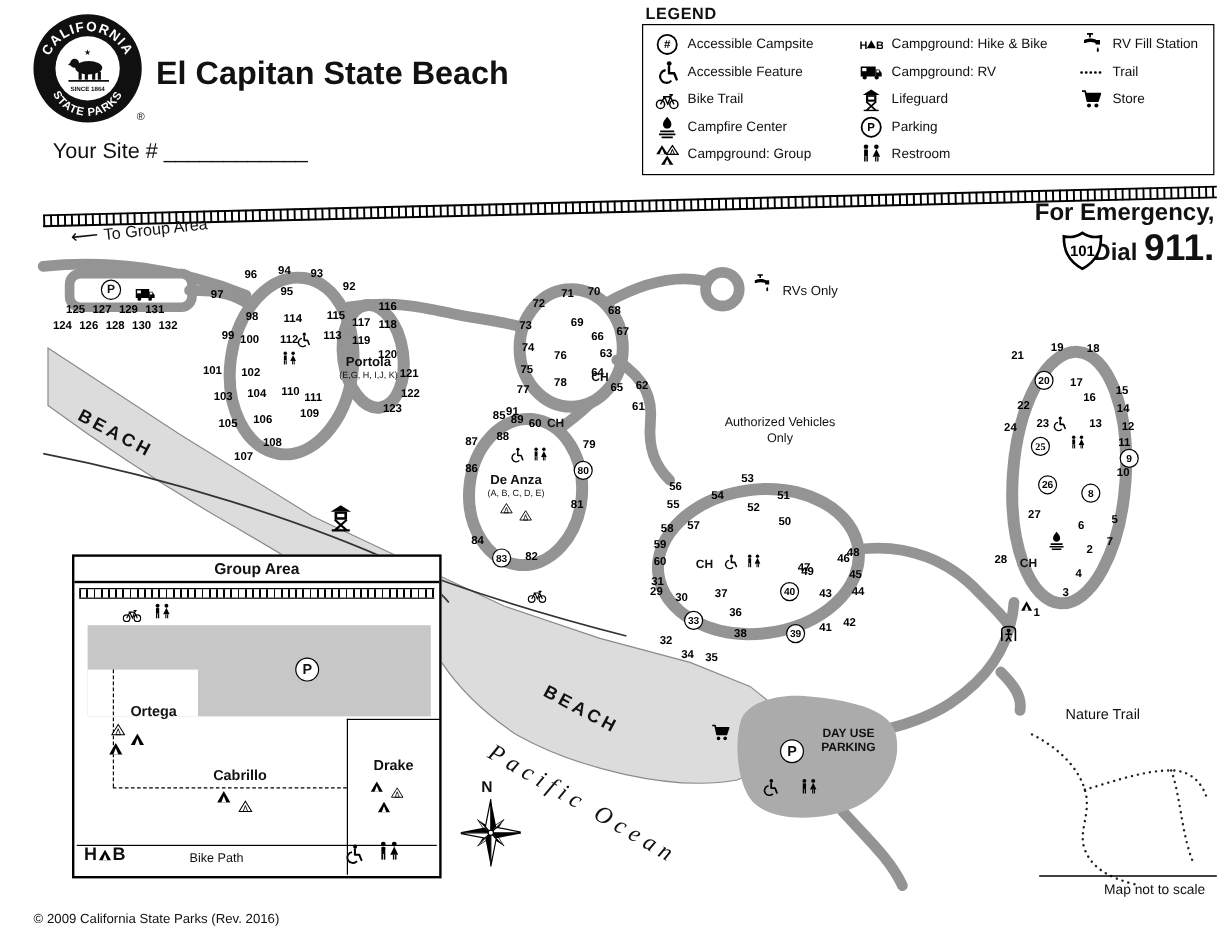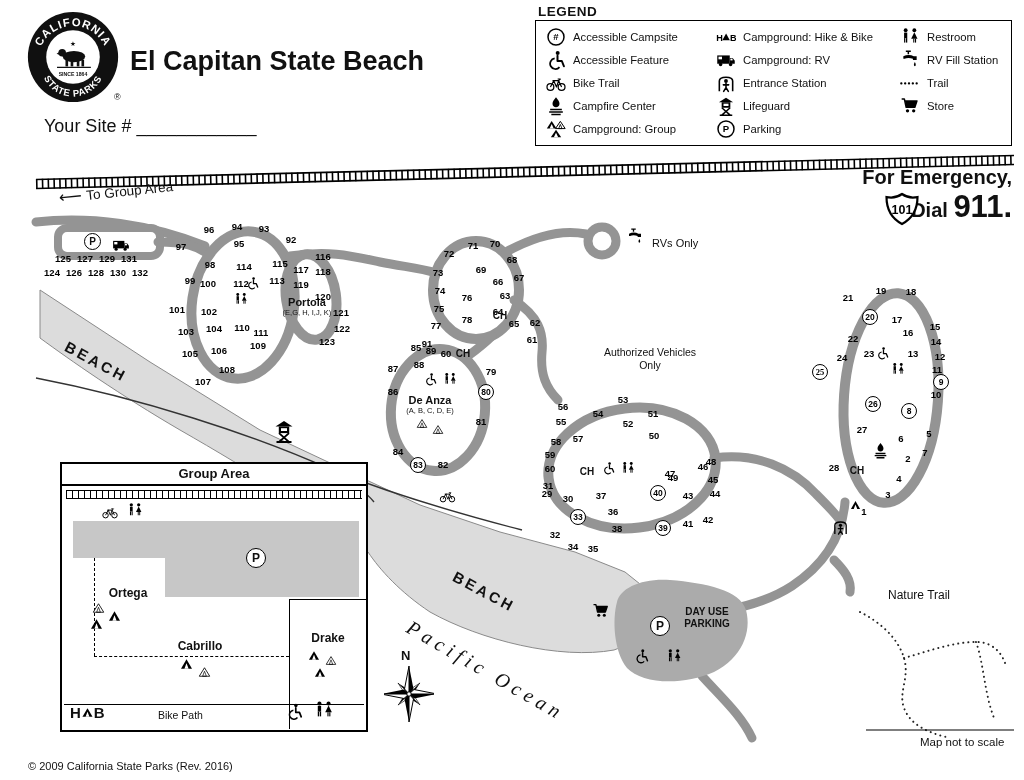--- a/index.html
+++ b/index.html
@@ -274,26 +274,20 @@
         <span class="llab">Campground: Hike &amp; Bike</span>
       </div>
       <div class="lrow">
         <svg viewBox="0 0 24 24">
           <use href="#i-rv"></use>
         </svg>
         <span class="llab">Campground: RV</span>
       </div>
       <div class="lrow">
         <svg viewBox="0 0 24 24">
-          <use href="#i-entr"></use>
-        </svg>
-        <span class="llab">Entrance Station</span>
-      </div>
-      <div class="lrow">
-        <svg viewBox="0 0 24 24">
           <use href="#i-lg"></use>
         </svg>
         <span class="llab">Lifeguard</span>
       </div>
       <div class="lrow">
         <svg viewBox="0 0 24 24">
           <use href="#i-p"></use>
         </svg>
         <span class="llab">Parking</span>
       </div>
@@ -474,21 +468,21 @@
       <div class="site" style="left: 935px; top: 326px;">15</div>
       <div class="site" style="left: 908px; top: 332px;">16</div>
       <div class="site" style="left: 897px; top: 319px;">17</div>
       <div class="site" style="left: 911px; top: 291px;">18</div>
       <div class="site" style="left: 881px; top: 290px;">19</div>
       <div class="site circled" style="left: 870px; top: 317px;">20</div>
       <div class="site" style="left: 848px; top: 297px;">21</div>
       <div class="site" style="left: 853px; top: 338px;">22</div>
       <div class="site" style="left: 869px; top: 353px;">23</div>
       <div class="site" style="left: 842px; top: 357px;">24</div>
-      <div class="site circled" style="left: 820px; top: 372px; font-family: Liberation Serif, serif;">25</div>
+      <div class="site circled" style="left: 867px; top: 372px; font-family: Liberation Serif, serif;">25</div>
       <div class="site circled" style="left: 873px; top: 404px;">26</div>
       <div class="site" style="left: 862px; top: 429px;">27</div>
       <div class="site" style="left: 834px; top: 467px;">28</div>
       <div class="site" style="left: 547px; top: 493px;">29</div>
       <div class="site" style="left: 568px; top: 498px;">30</div>
       <div class="site" style="left: 548px; top: 485px;">31</div>
       <div class="site" style="left: 555px; top: 534px;">32</div>
       <div class="site circled" style="left: 578px; top: 517px;">33</div>
       <div class="site" style="left: 573px; top: 546px;">34</div>
       <div class="site" style="left: 593px; top: 548px;">35</div>

